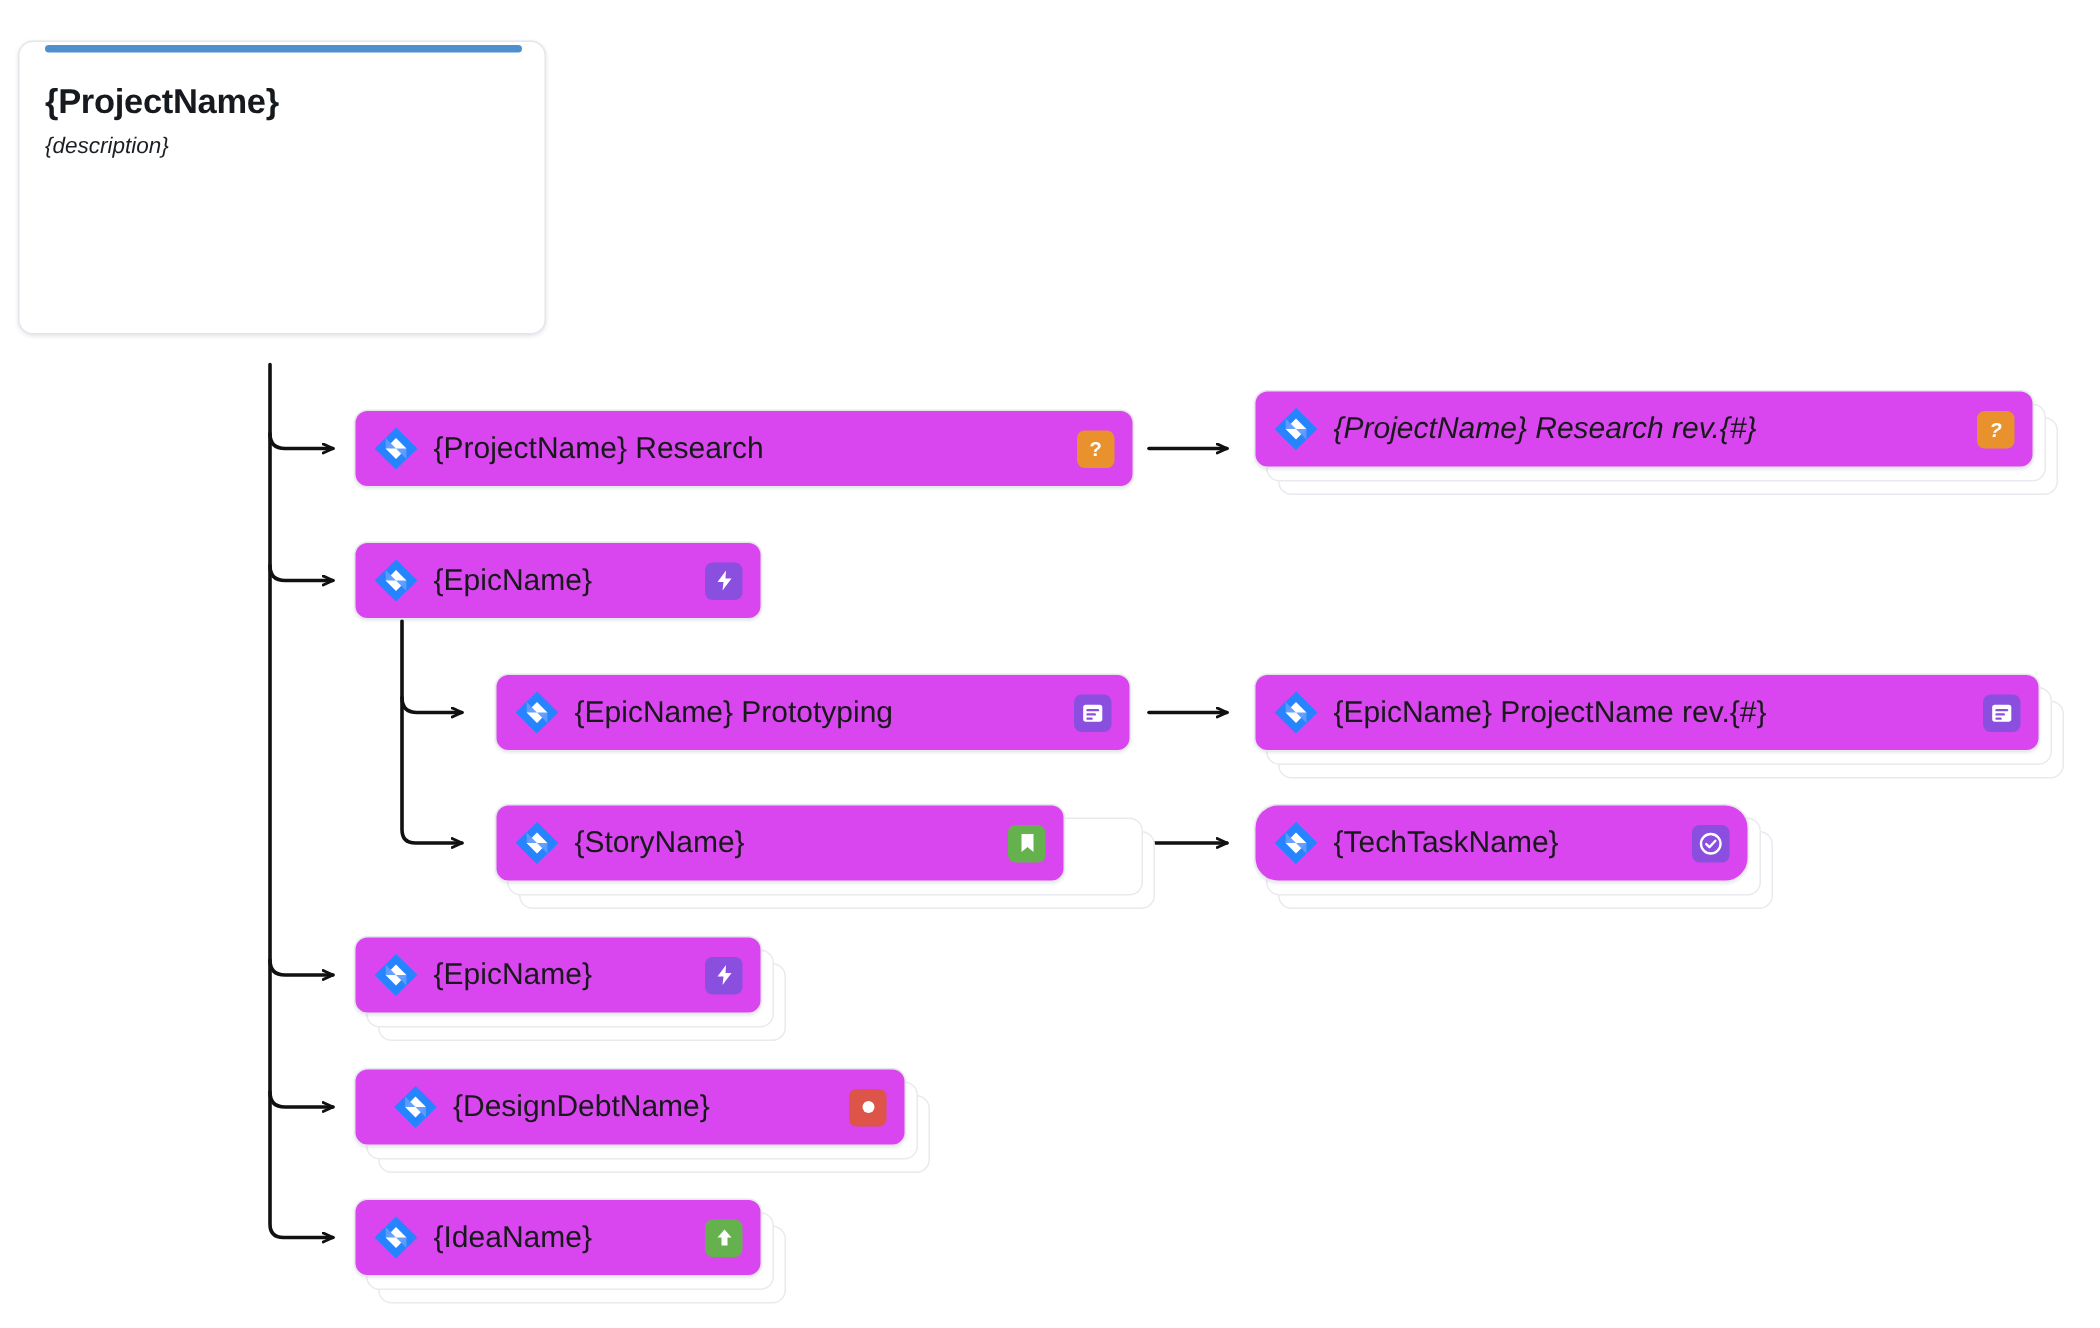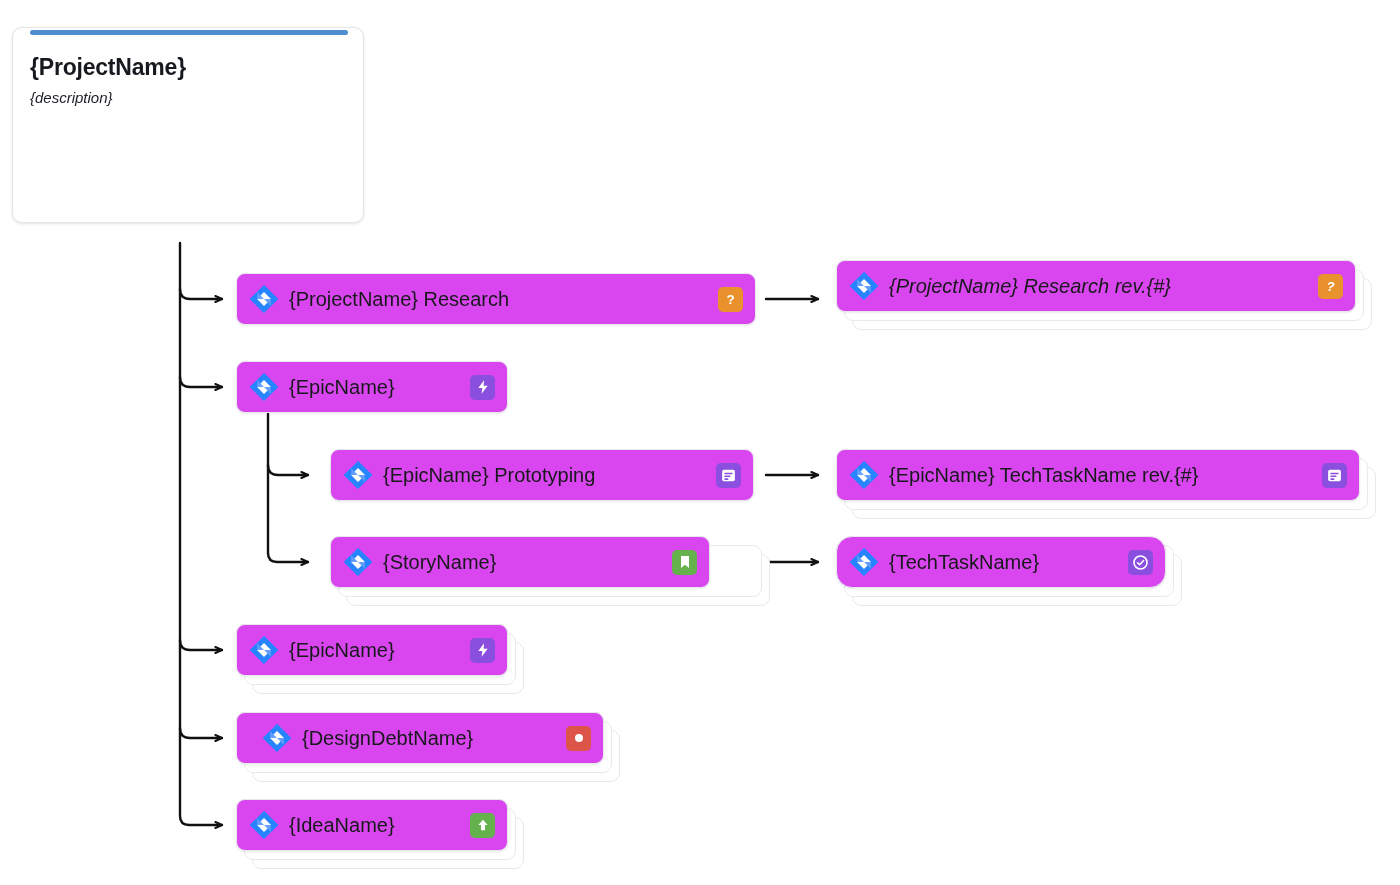--- a/index.html
+++ b/index.html
@@ -250,21 +250,21 @@
         <div class="node-layer" style="left:8px; top:9px; width:524px; height:52px; z-index:9;"></div>
         <div class="node-face" style="z-index:20;">
           <svg class="jira-icon" viewBox="0 0 32 32">
             <path d="M16 1 L31 16 L16 31 L1 16 Z" fill="#2684ff"></path>
             <path d="M16 1 L31 16 L23.5 23.5 L16 16 Z" fill="#2684ff"></path>
             <path d="M16 31 L1 16 L8.5 8.5 L16 16 Z" fill="#2684ff"></path>
             <path d="M16 8.6 L23.4 16 L16 23.4 L8.6 16 Z" fill="#ffffff"></path>
             <path d="M16 16 L23.4 16 L23.4 23.4 Z" fill="#5e9bff" opacity="0.95"></path>
             <path d="M16 16 L8.6 16 L8.6 8.6 Z" fill="#5e9bff" opacity="0.95"></path>
           </svg>
-          <span class="node-label">{EpicName} TechTaskName rev.{#}</span>
+          <span class="node-label">{EpicName} ProjectName rev.{#}</span>
           <span class="type-badge" style="background:#8b4fe0;">
             <svg width="17" height="17" viewBox="0 0 24 24">
               <rect x="3" y="4" width="18" height="16" rx="2.5" fill="#ffffff"></rect>
               <rect x="6" y="8" width="12" height="2.2" rx="1.1" fill="#8b4fe0"></rect>
               <rect x="6" y="12" width="9" height="2.2" rx="1.1" fill="#8b4fe0"></rect>
               <rect x="6" y="16" width="6" height="2.2" rx="1.1" fill="#8b4fe0"></rect>
             </svg>
           </span>
         </div>
       </div>

